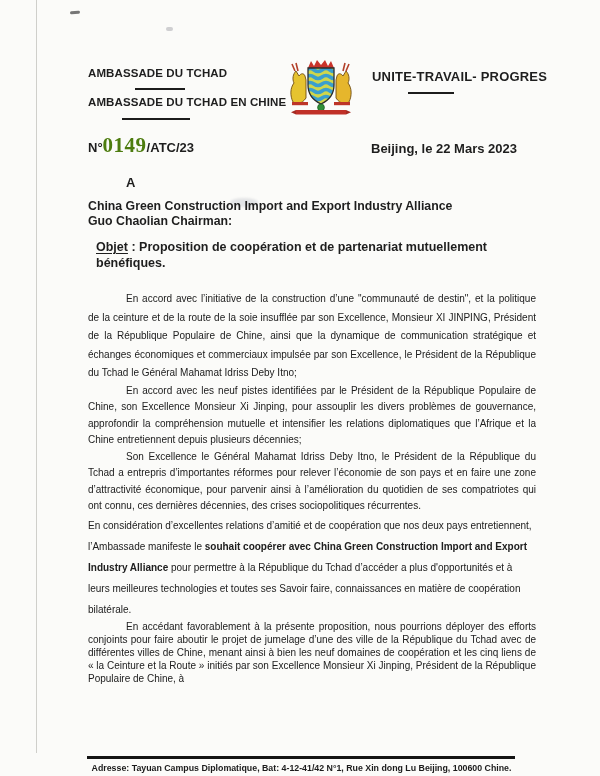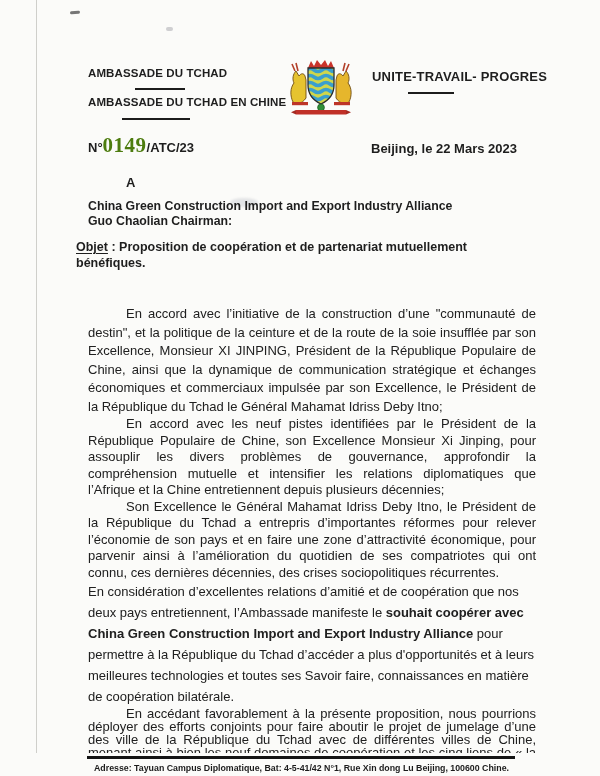--- a/index.html
+++ b/index.html
@@ -23,25 +23,25 @@
 
   
   .ref { position:absolute; left:88px; top:133px; }
   .ref .pfx, .ref .sfx { font-weight:700; font-size:13px; }
   .ref .num { font-family:"Liberation Serif", serif; font-weight:700; font-size:21px; color:#4d7c0f; letter-spacing:.5px; }
   .date { position:absolute; left:371px; top:141px; font-weight:700; font-size:13px; }
 
   
   .marker { position:absolute; left:126px; top:175px; font-weight:700; font-size:13px; }
   .recipient { position:absolute; left:88px; top:199px; font-weight:700; font-size:12.3px; line-height:15px; }
-  .subject { position:absolute; left:76px; top:239px; width:452px; font-weight:700; font-size:12.5px; line-height:16px; }
+  .subject { position:absolute; left:96px; top:239px; width:452px; font-weight:700; font-size:12.5px; line-height:16px; }
   .subject .lbl { text-decoration:underline; text-underline-offset:2px; }
 
   
-  .body { position:absolute; left:88px; top:305px; width:448px; height:452px; overflow:hidden; font-size:13px; color:#202020; }
+  .body { position:absolute; left:88px; top:290px; width:448px; height:452px; overflow:hidden; font-size:10px; color:#202020; }
   .body p { margin:0; }
   .p1 { line-height:18.5px; text-align:justify; text-indent:38px; margin-bottom:10px; }
   .p2 { line-height:16.5px; text-align:justify; text-indent:38px; margin-bottom:7px; }
   .p3 { line-height:16.5px; text-align:justify; text-indent:38px; margin-bottom:5px; }
   .p4 { line-height:21px; margin-bottom:9px; }
   .p4 b { font-weight:700; }
   .p5 { line-height:13px; text-align:justify; text-indent:38px; }
 
   
   .footer { position:absolute; left:0; top:753px; width:600px; height:23px; background:#fbfbf9; }
@@ -130,16 +130,16 @@
   <div class="body">
     <p class="p1">En accord avec l’initiative de la construction d’une "communauté de destin", et la politique de la ceinture et de la route de la soie insufflée par son Excellence, Monsieur XI JINPING, Président de la République Populaire de Chine, ainsi que la dynamique de communication stratégique et échanges économiques et commerciaux impulsée par son Excellence, le Président de la République du Tchad le Général Mahamat Idriss Deby Itno;</p>
     <p class="p2">En accord avec les neuf pistes identifiées par le Président de la République Populaire de Chine, son Excellence Monsieur Xi Jinping, pour assouplir les divers problèmes de gouvernance, approfondir la compréhension mutuelle et intensifier les relations diplomatiques que l’Afrique et la Chine entretiennent depuis plusieurs décennies;</p>
     <p class="p3">Son Excellence le Général Mahamat Idriss Deby Itno, le Président de la République du Tchad a entrepris d’importantes réformes pour relever l’économie de son pays et en faire une zone d’attractivité économique, pour parvenir ainsi à l’amélioration du quotidien de ses compatriotes qui ont connu, ces dernières décennies, des crises sociopolitiques récurrentes.</p>
     <p class="p4"><span>En considération d’excellentes relations d’amitié et de coopération que nos deux pays entretiennent, l’Ambassade manifeste le </span><b>souhait coopérer avec China Green Construction Import and Export Industry Alliance</b><span> pour permettre à la République du Tchad d’accéder a plus d'opportunités et à leurs meilleures technologies et toutes ses Savoir faire, connaissances en matière de coopération bilatérale.</span></p>
     <p class="p5">En accédant favorablement à la présente proposition, nous pourrions déployer des efforts conjoints pour faire aboutir le projet de jumelage d’une des ville de la République du Tchad avec de différentes villes de Chine, menant ainsi à bien les neuf domaines de coopération et les cinq liens de « la Ceinture et la Route » initiés par son Excellence Monsieur Xi Jinping, Président de la République Populaire de Chine, à</p>
   </div>
 
   <div class="footer">
     <div class="footer-rule"></div>
-    <div class="footer-text">Adresse: Tayuan Campus Diplomatique, Bat: 4-5-41/42 N°1, Rue Xin dong Lu Beijing, 100600 Chine.</div>
+    <div class="footer-text">Adresse: Tayuan Campus Diplomatique, Bat: 4-12-41/42 N°1, Rue Xin dong Lu Beijing, 100600 Chine.</div>
   </div>
 
 </div>
 
 </body></html>

